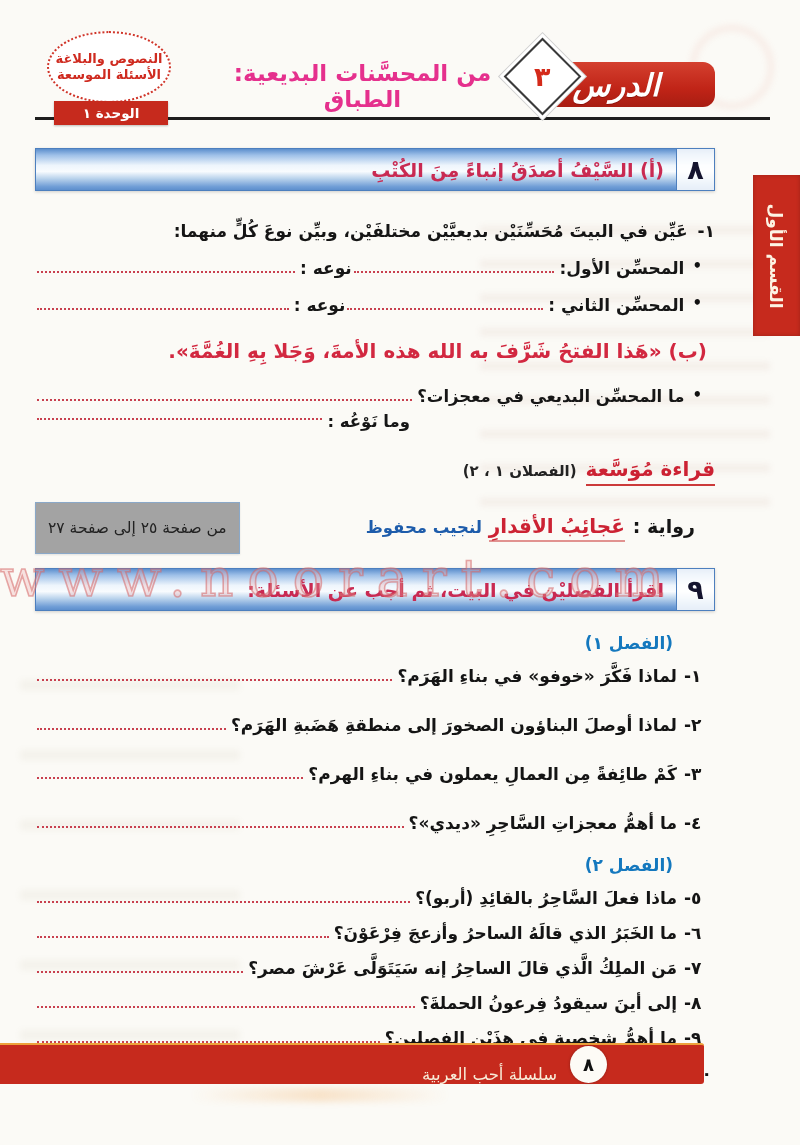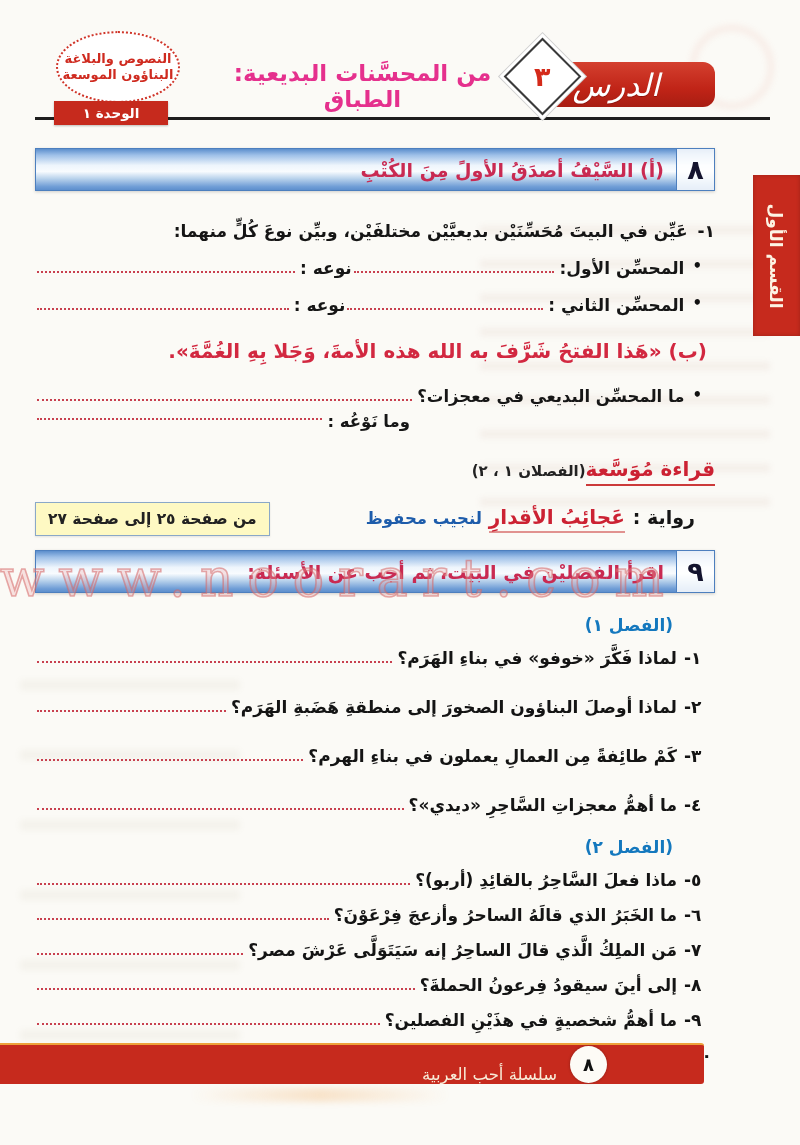--- a/index.html
+++ b/index.html
@@ -18,42 +18,42 @@
         background:repeating-linear-gradient(180deg, transparent 0 26px, #b98d7a 26px 34px); }
   .g2 { top:620px; left:20px; width:220px; height:420px; opacity:.07;
         background:repeating-linear-gradient(180deg, transparent 0 60px, #9a8c6a 60px 70px); }
   .g3 { top:25px; left:690px; width:84px; height:84px; border-radius:50%;
         border:6px solid rgba(226,156,140,.25); opacity:.6; }
   .g4 { top:1088px; left:190px; width:260px; height:14px; opacity:.25;
         background:linear-gradient(90deg, transparent, #f0a048, transparent); }
 
   
   .badge-ellipse {
-    position:absolute; top:31px; left:56px; width:124px; height:72px;
+    position:absolute; top:31px; left:47px; width:124px; height:72px;
     background:#fff; border:2.5px dotted #d03428; border-radius:50%;
     display:flex; flex-direction:column; justify-content:center; align-items:center;
     z-index:2; line-height:1.25;
   }
   .badge-ellipse span { color:#cf2b20; font-size:13px; font-weight:bold; }
   .unit-box {
     position:absolute; top:101px; left:54px; width:114px; height:24px;
     background:#c62a1d; color:#fff; font-size:13.5px; font-weight:bold;
     display:flex; align-items:center; justify-content:center; z-index:3;
     box-shadow:0 1px 2px rgba(0,0,0,.25);
   }
   .head-rule { position:absolute; top:117px; left:35px; width:735px; height:3px; background:#1e1e1e; }
 
   .lesson-banner {
     position:absolute; top:62px; left:543px; width:172px; height:45px;
     background:linear-gradient(180deg,#d4402f 0%, #c02417 60%, #a81d12 100%);
     border-radius:6px 12px 12px 6px;
     display:flex; align-items:center; justify-content:center;
   }
   .lesson-banner .word {
-    color:#fff; font-weight:normal; font-style:italic; font-size:31px;
+    color:#fff; font-weight:bold; font-style:italic; font-size:31px;
     letter-spacing:1px; padding-right:26px;
     text-shadow:0 1px 0 rgba(120,10,5,.6);
   }
   .lesson-diamond {
     position:absolute; top:49px; left:515px; width:55px; height:55px;
     background:#fff; border:2px solid #3a3a3a; transform:rotate(45deg);
     box-shadow:0 0 0 3px #fff, 0 0 0 4px #cfcfcf; z-index:2;
     display:flex; align-items:center; justify-content:center;
   }
   .lesson-diamond span { transform:rotate(-45deg); color:#d42a1a; font-size:27px; font-weight:bold; }
@@ -114,30 +114,30 @@
   .muh-row .d1 { flex:1.05; }
   .muh-row .d2 { flex:1.35; }
 
   .part-b { margin-top:24px; padding-right:8px; color:#d22840; font-size:20px; font-weight:bold; }
 
   .pb-q { margin-top:22px; padding-right:13px; font-size:16.5px; font-weight:bold; color:#161616; }
   .pb-q2 { margin-top:6px; padding-right:305px; font-size:16.5px; font-weight:bold; color:#161616;align-items:center; }
 
   .qiraa { margin-top:26px; display:flex; align-items:baseline; }
   .qiraa .h { color:#cc2233; font-size:20px; font-weight:bold; border-bottom:2.5px solid #cc3a3a; padding-bottom:3px; }
-  .qiraa .note { color:#222; font-size:15px; font-weight:bold; }
+  .qiraa .note { color:#222; font-size:15px; font-weight:bold; margin-right:9px; }
 
   .novel-row { margin-top:16px; display:flex; align-items:center; justify-content:space-between; }
   .novel { padding-right:20px; display:flex; align-items:baseline; white-space:nowrap; }
   .novel .lab { color:#151515; font-size:19px; font-weight:bold; }
   .novel .tit { color:#cc2233; font-size:20px; font-weight:bold; margin-right:8px; border-bottom:2px solid rgba(204,60,60,.55); padding-bottom:2px;}
   .novel .auth { color:#1d5cab; font-size:16.5px; font-weight:bold; margin-right:7px; }
   .pages-box {
-    border:1.5px solid #8aa8c8; background:#fef9c3; padding:7px 12px;
-    font-size:15.5px; font-weight:bold; color:#222; white-space:nowrap;
+    border:1.5px solid #8aa8c8; background:#a3a3a3; padding:16px 12px;
+    font-size:15.5px; font-weight:normal; color:#222; white-space:nowrap;
     box-shadow:0 1px 2px rgba(0,0,0,.1);
   }
 
   .banner9 { margin-top:14px; }
 
   .chap-label { margin:22px 42px 0 0; color:#1478be; font-size:17px; font-weight:bold; }
 
   .q-row { font-size:17px; font-weight:bold; color:#141414; }
   .q-row .qnum { flex:0 0 38px; text-align:left; padding-left:7px; white-space:nowrap; }
   .q-row .qtext { white-space:nowrap; }
@@ -163,21 +163,21 @@
 
 <div class="page">
 
   <div class="ghost g1"></div>
   <div class="ghost g2"></div>
   <div class="ghost g3"></div>
   <div class="ghost g4"></div>
 
   <div class="badge-ellipse">
     <span>النصوص والبلاغة</span>
-    <span>البناؤون الموسعة</span>
+    <span>الأسئلة الموسعة</span>
   </div>
   <div class="unit-box">الوحدة ١</div>
   <div class="lesson-banner">
     <span class="word">الدرس</span>
   </div>
   <div class="lesson-diamond">
     <span>٣</span>
   </div>
   <div class="page-title">من المحسَّنات البديعية: الطباق</div>
   <div class="head-rule"></div>
@@ -186,21 +186,21 @@
     <span>القسم الأول</span>
   </div>
 
   <div class="watermark">www.noorart.com</div>
 
   <div class="main">
 
     <div class="sec-banner">
       <div class="sec-num">٨</div>
       <div class="sec-text">
-        <span>(أ) السَّيْفُ أصدَقُ الأولً مِنَ الكُتْبِ</span>
+        <span>(أ) السَّيْفُ أصدَقُ إنباءً مِنَ الكُتْبِ</span>
       </div>
     </div>
 
     <div class="q8-intro row">
       <span class="qnum">١-</span>
       <span>عَيِّن في البيتَ مُحَسِّنَيْن بديعيَّيْن مختلفَيْن، وبيِّن نوعَ كُلٍّ منهما:</span>
     </div>
 
     <div class="row muh-row">
       <span class="bullet">•</span>

